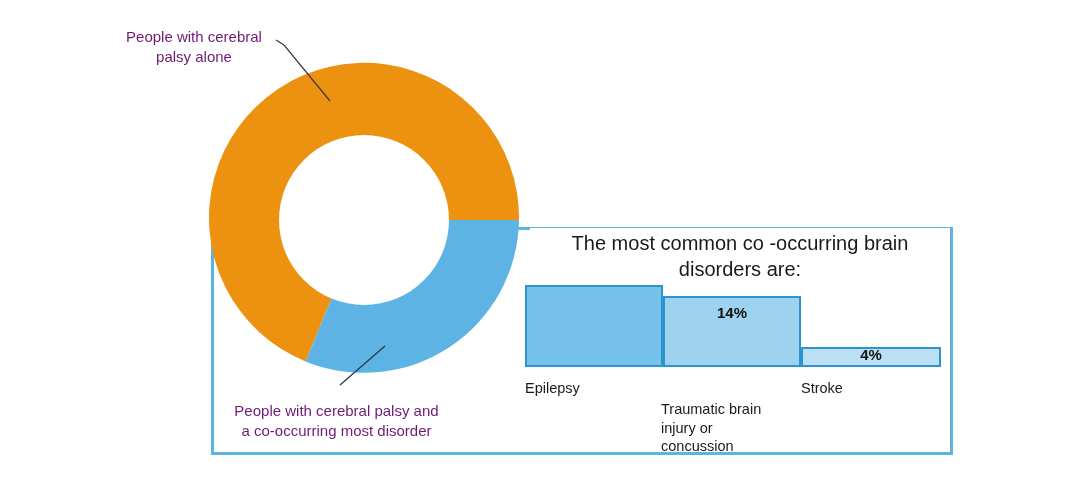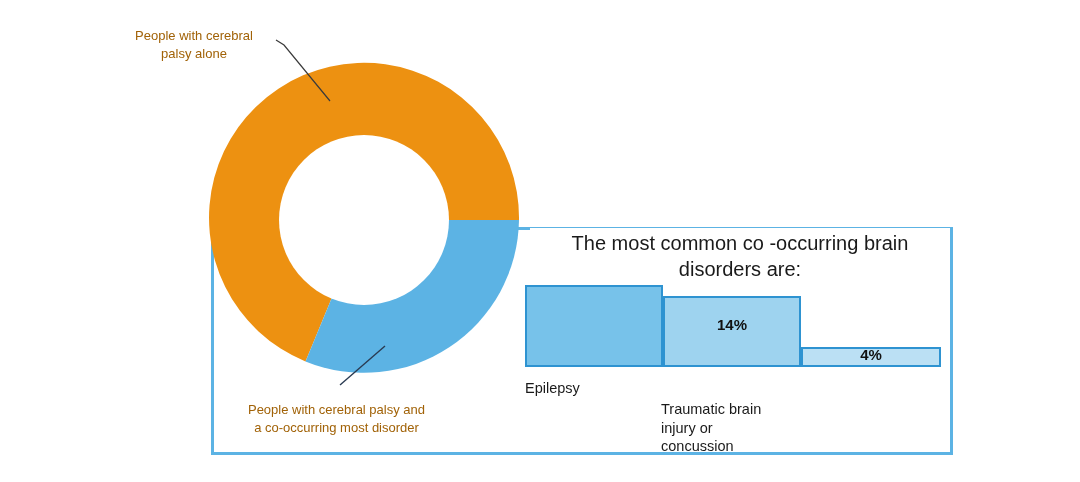--- a/index.html
+++ b/index.html
@@ -42,22 +42,22 @@
   .donut-wrap svg {
     display: block;
     width: 310px;
     height: 310px;
     overflow: visible;
   }
 
   
   .donut-label {
     position: absolute;
-    color: #a16207;
-    font-size: 13px;
+    color: #701a75;
+    font-size: 15px;
     line-height: 1.35;
     text-align: center;
     white-space: pre-line;
   }
   .donut-label.top {
     left: 96px;
     top: 27px;
     width: 196px;
   }
   .donut-label.bottom {
@@ -151,23 +151,24 @@
 
   <div class="panel-title">The most common co -occurring brain
 disorders are:</div>
 
   <div class="bars-layer">
 
     <div class="bar" style="left:525px; top:285px; width:138px; height:82px; background:#77C2EA;"></div>
     <div class="bar-cat" style="left:525px; top:379px; width:138px;">Epilepsy</div>
 
     <div class="bar" style="left:663px; top:296px; width:138px; height:71px; background:#9ED3EF;"></div>
-    <div class="bar-value" style="left:663px; top:316px; width:138px;">14%</div>
+    <div class="bar-value" style="left:663px; top:304px; width:138px;">14%</div>
     <div class="bar-cat" style="left:661px; top:400px; width:142px;">Traumatic brain
 injury or
 concussion</div>
 
     <div class="bar" style="left:801px; top:347px; width:140px; height:20px; background:#BBE0F4;"></div>
     <div class="bar-value" style="left:801px; top:346px; width:140px;">4%</div>
+    <div class="bar-cat" style="left:801px; top:379px; width:140px;">Stroke</div>
 
   </div>
 
 </div>
 
 </body></html>

